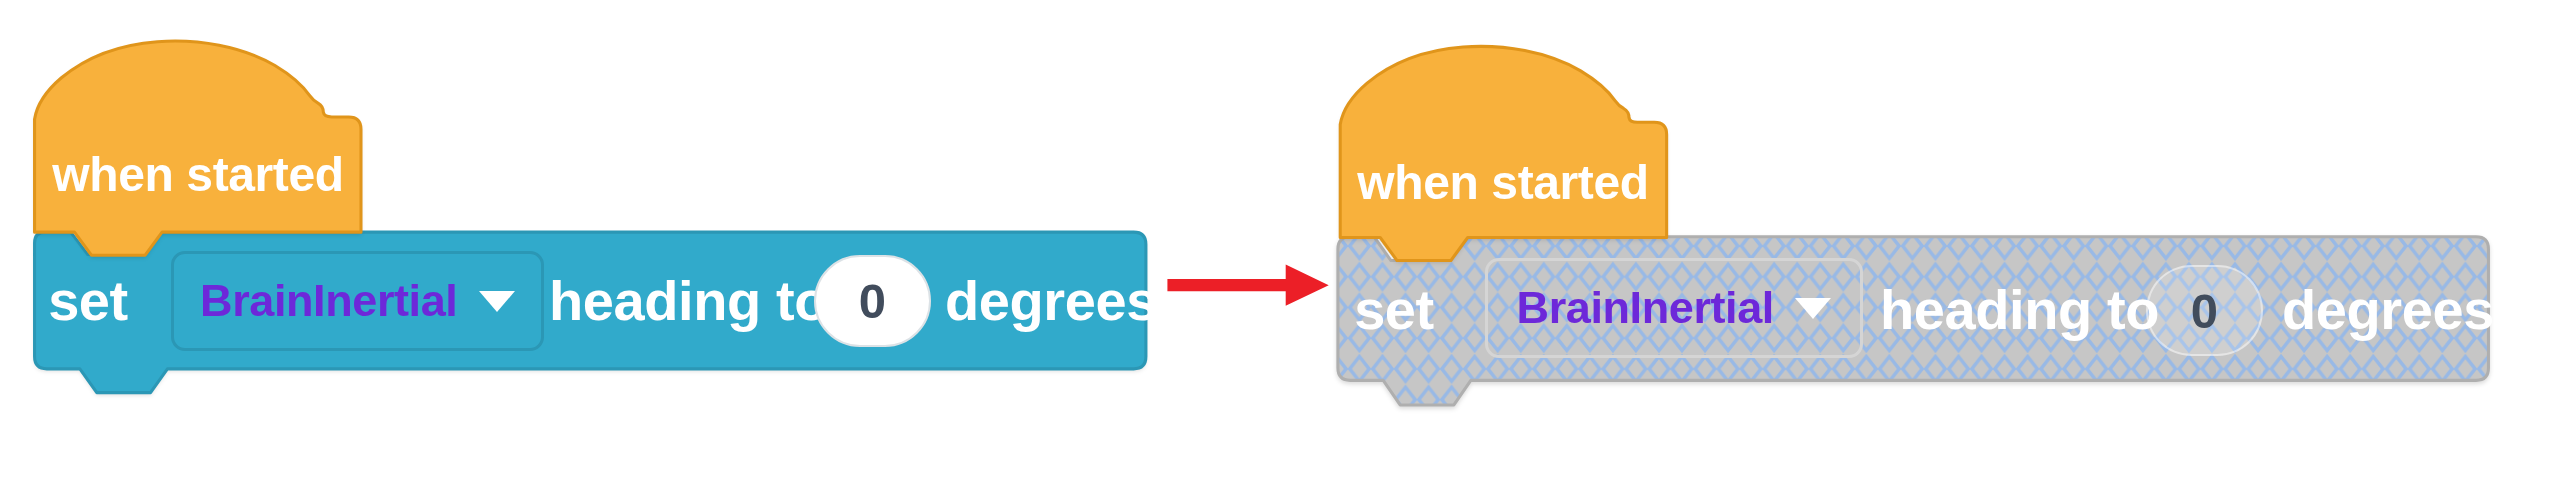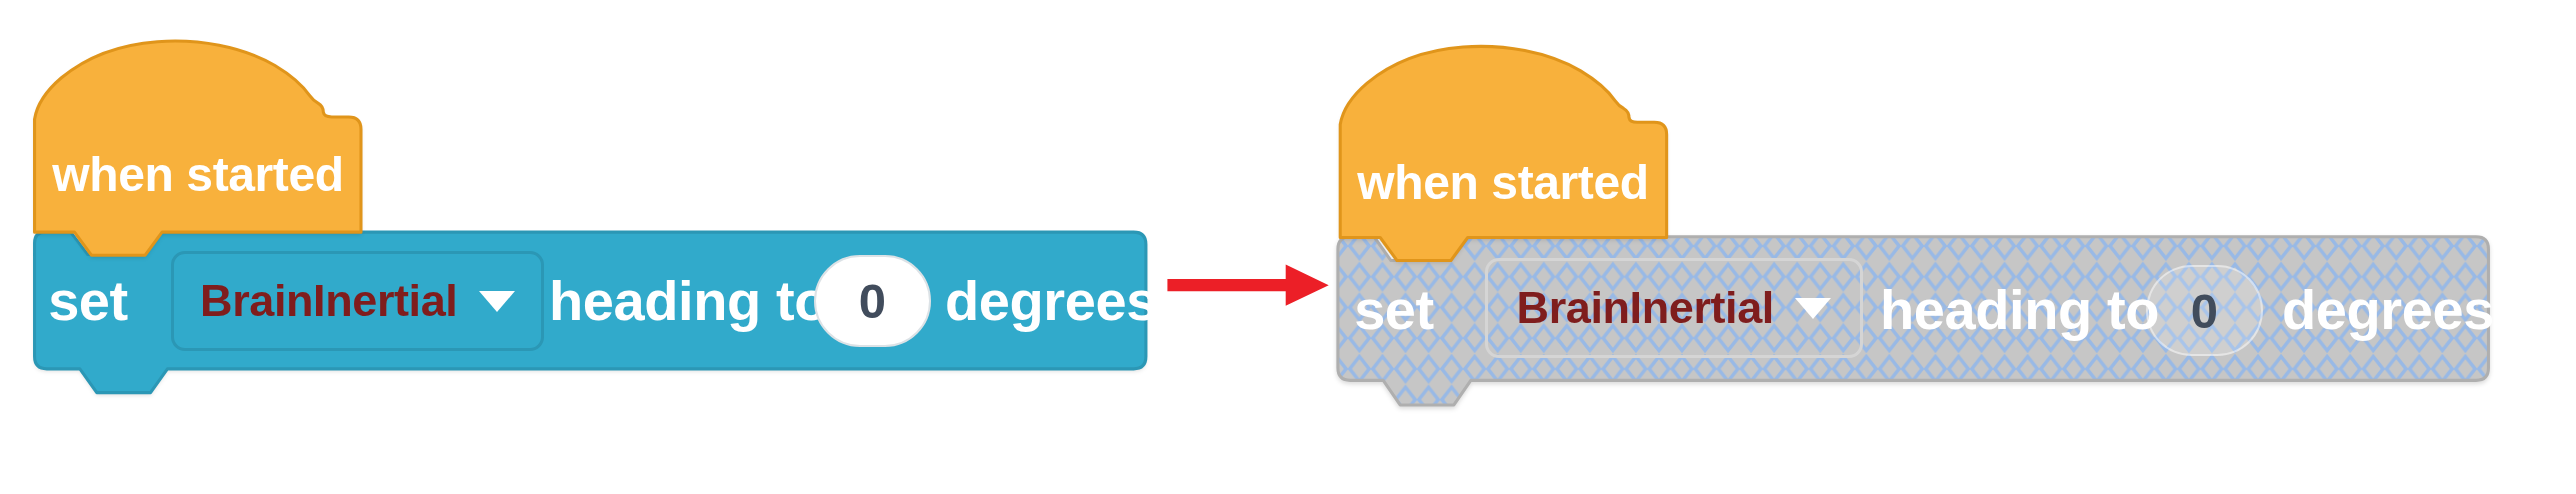--- a/index.html
+++ b/index.html
@@ -9,21 +9,21 @@
   #shapes{position:absolute;left:0;top:0;}
   .shape{filter:drop-shadow(0 3px 3px rgba(0,0,0,0.14));}
   .lbl{position:absolute;font-weight:bold;font-size:56px;color:#ffffff;
        text-align:center;white-space:nowrap;height:54px;line-height:54px;
        letter-spacing:-0.4px;}
   .hat-lbl{font-size:48px;}
   .dropdown{position:absolute;box-sizing:border-box;border-radius:14px;
        display:flex;align-items:center;justify-content:center;gap:21.5px;}
   .dd-blue{border:3.1px solid #2B97B5;}
   .dd-gray{border:3.1px solid #D5D5D5;}
-  .dd-text{font-weight:bold;font-size:45px;color:#7f1d1d;white-space:nowrap;letter-spacing:-0.4px;}
+  .dd-text{font-weight:bold;font-size:45px;color:#6d28d9;white-space:nowrap;letter-spacing:-0.4px;}
   .dd-caret{width:0;height:0;border-left:18.4px solid transparent;
        border-right:18.4px solid transparent;border-top:21px solid #ffffff;}
   .value-oval{position:absolute;left:814px;top:255px;width:117px;height:92px;
        border-radius:46px;background:#ffffff;border:2.3px solid #DCE2E6;
        box-sizing:border-box;display:flex;align-items:center;justify-content:center;
        font-weight:bold;font-size:49px;color:#414C5C;}
   .ghost-oval{position:absolute;left:2146px;top:265px;width:117px;height:91px;
        border-radius:46px;background:rgba(255,255,255,0.16);
        border:2.3px solid rgba(255,255,255,0.45);box-sizing:border-box;
        display:flex;align-items:center;justify-content:center;

